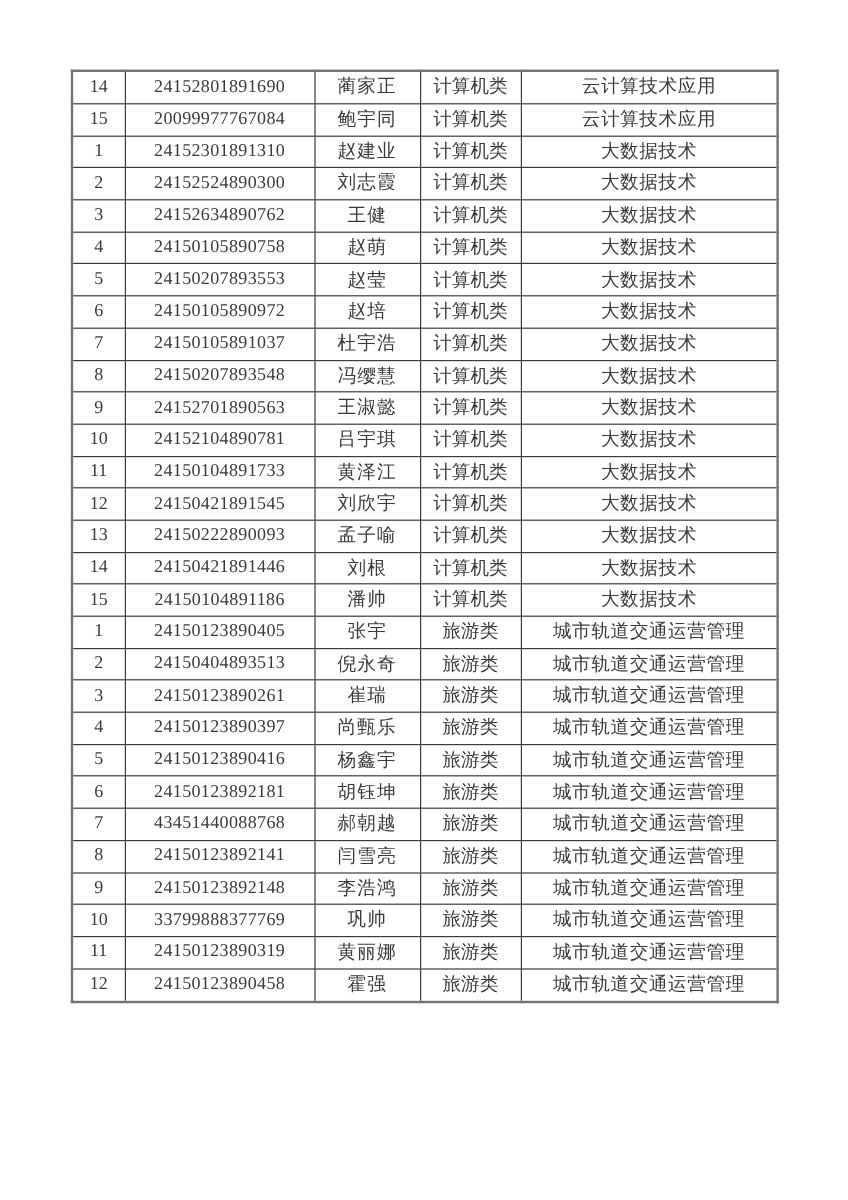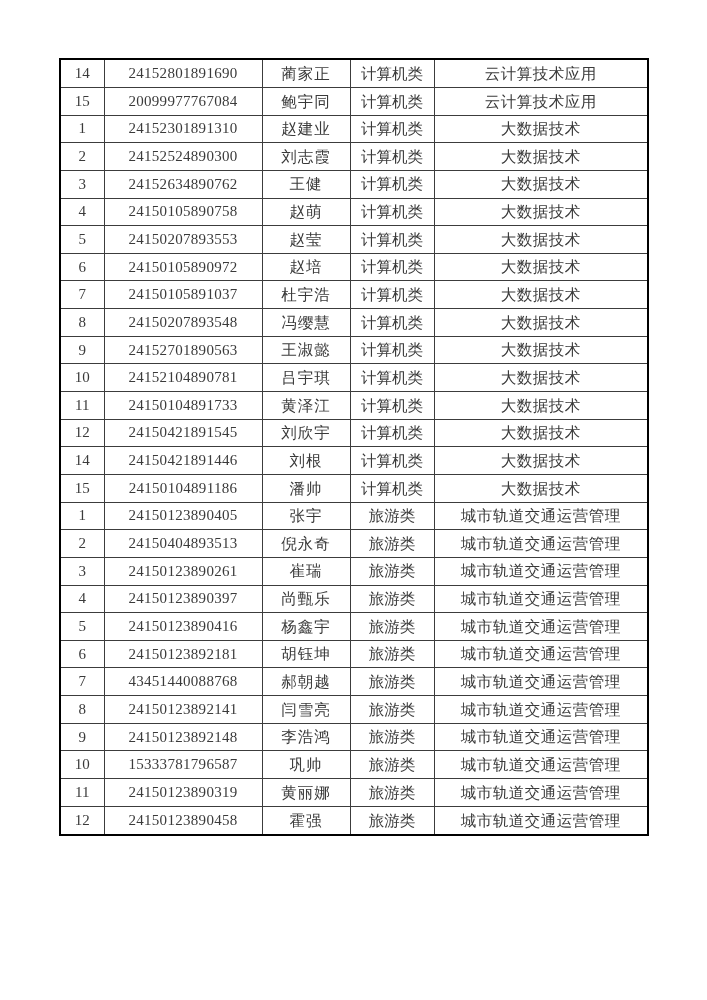--- a/index.html
+++ b/index.html
@@ -16,21 +16,21 @@
     font-family: "Liberation Serif", "DejaVu Serif", serif;
   }
   table.roster {
     position: absolute;
     left: 59px;
     top: 58px;
     width: 588px;
     height: 778px;
     border-collapse: collapse;
     table-layout: fixed;
-    border: 2px solid #000000;
+    border: 2px solid #737373;
   }
   table.roster td {
     border: 1px solid #3c3c3c;
     text-align: center;
     vertical-align: middle;
     color: #3a3a3a;
     font-size: 15.5px;
     line-height: 1;
     padding: 0;
     overflow: hidden;
@@ -146,20 +146,27 @@
           <td class="major-cell">大数据技术</td>
         </tr>
         <tr>
           <td class="seq-cell">12</td>
           <td class="id-cell">24150421891545</td>
           <td class="name-cell">刘欣宇</td>
           <td class="category-cell">计算机类</td>
           <td class="major-cell">大数据技术</td>
         </tr>
         <tr>
+          <td class="seq-cell">13</td>
+          <td class="id-cell">24150222890093</td>
+          <td class="name-cell">孟子喻</td>
+          <td class="category-cell">计算机类</td>
+          <td class="major-cell">大数据技术</td>
+        </tr>
+        <tr>
           <td class="seq-cell">14</td>
           <td class="id-cell">24150421891446</td>
           <td class="name-cell">刘根</td>
           <td class="category-cell">计算机类</td>
           <td class="major-cell">大数据技术</td>
         </tr>
         <tr>
           <td class="seq-cell">15</td>
           <td class="id-cell">24150104891186</td>
           <td class="name-cell">潘帅</td>
@@ -224,21 +231,21 @@
         </tr>
         <tr>
           <td class="seq-cell">9</td>
           <td class="id-cell">24150123892148</td>
           <td class="name-cell">李浩鸿</td>
           <td class="category-cell">旅游类</td>
           <td class="major-cell">城市轨道交通运营管理</td>
         </tr>
         <tr>
           <td class="seq-cell">10</td>
-          <td class="id-cell">15333781796587</td>
+          <td class="id-cell">33799888377769</td>
           <td class="name-cell">巩帅</td>
           <td class="category-cell">旅游类</td>
           <td class="major-cell">城市轨道交通运营管理</td>
         </tr>
         <tr>
           <td class="seq-cell">11</td>
           <td class="id-cell">24150123890319</td>
           <td class="name-cell">黄丽娜</td>
           <td class="category-cell">旅游类</td>
           <td class="major-cell">城市轨道交通运营管理</td>

